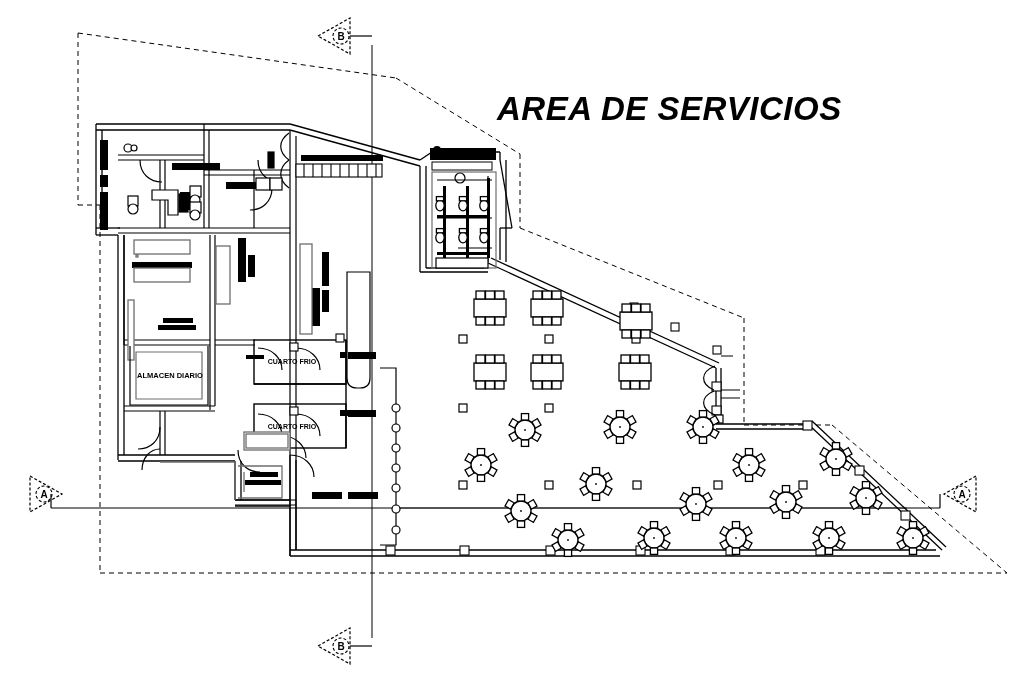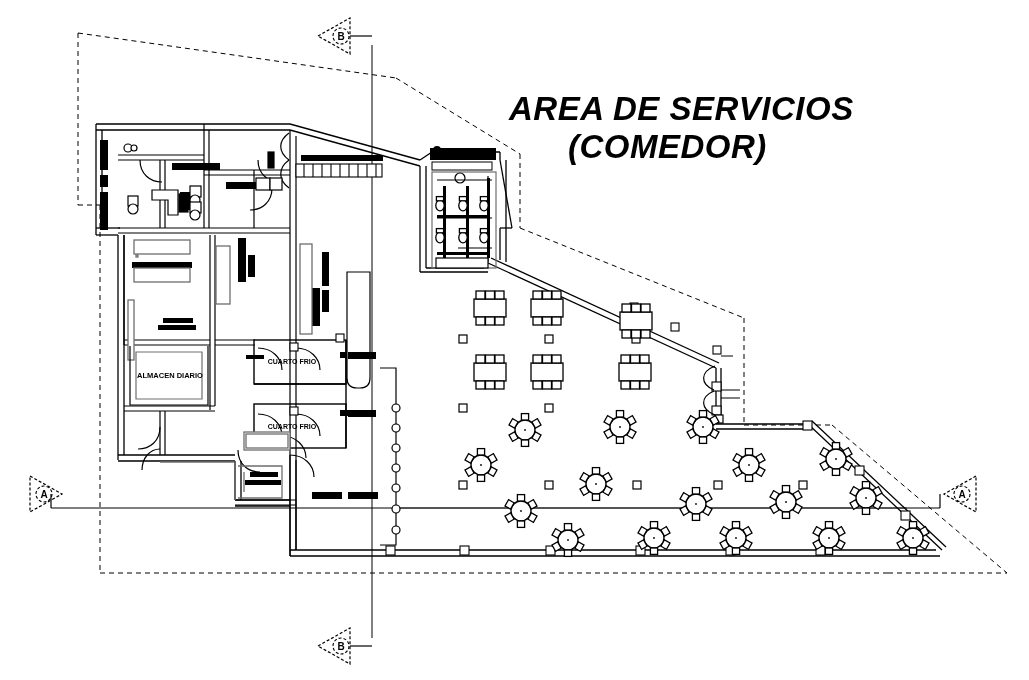--- a/index.html
+++ b/index.html
@@ -2,21 +2,21 @@
 <html><head>
 <meta charset="utf-8">
 <style>
   html,body{margin:0;padding:0;background:#ffffff;}
   body{width:1029px;height:680px;overflow:hidden;
        font-family:"Liberation Sans",sans-serif;}
   #plan{position:relative;width:1029px;height:680px;background:#fff;}
   svg{position:absolute;top:0;left:0;}
   .ttl{position:absolute;font-family:"Liberation Sans",sans-serif;
        font-weight:bold;font-style:italic;color:#000;white-space:nowrap;}
-  #title1{left:497px;top:90px;font-size:33px;letter-spacing:0.5px;margin-left:12px;}
+  #title1{left:497px;top:90px;font-size:33px;letter-spacing:0.5px;}
   #title2{left:568px;top:128px;font-size:33px;letter-spacing:0.5px;}
 </style>
 </head>
 <body>
 
 <div id="plan">
 
   <svg width="1029" height="680" viewBox="0 0 1029 680" shape-rendering="geometricPrecision">
 
     <defs>
@@ -445,15 +445,14 @@
       <path d="M350,646 L372,646" stroke="#000" stroke-width="1.2" fill="none"></path>
     </g>
 
     <text x="170" y="378" text-anchor="middle" font-size="7.5" font-family="Liberation Sans, sans-serif" font-weight="bold" fill="#000" id="lbl-almacen">ALMACEN DIARIO</text>
     <text x="292" y="364" text-anchor="middle" font-size="7" font-family="Liberation Sans, sans-serif" font-weight="bold" fill="#000" id="lbl-cf1">CUARTO FRIO</text>
     <text x="292" y="429" text-anchor="middle" font-size="7" font-family="Liberation Sans, sans-serif" font-weight="bold" fill="#000" id="lbl-cf2">CUARTO FRIO</text>
 
   </svg>
 
   <div class="ttl" id="title1">AREA DE SERVICIOS</div>
-  <div class="ttl" id="title2">(COMEDOR)</div>
 
 </div>
 
 </body></html>

